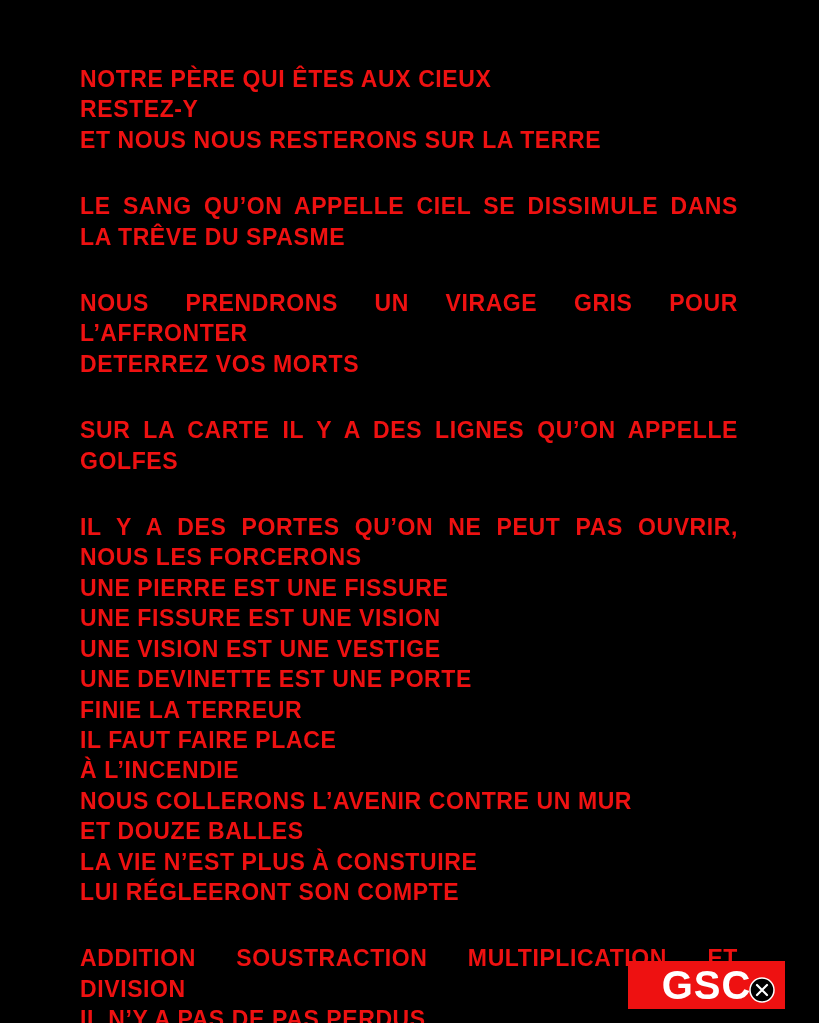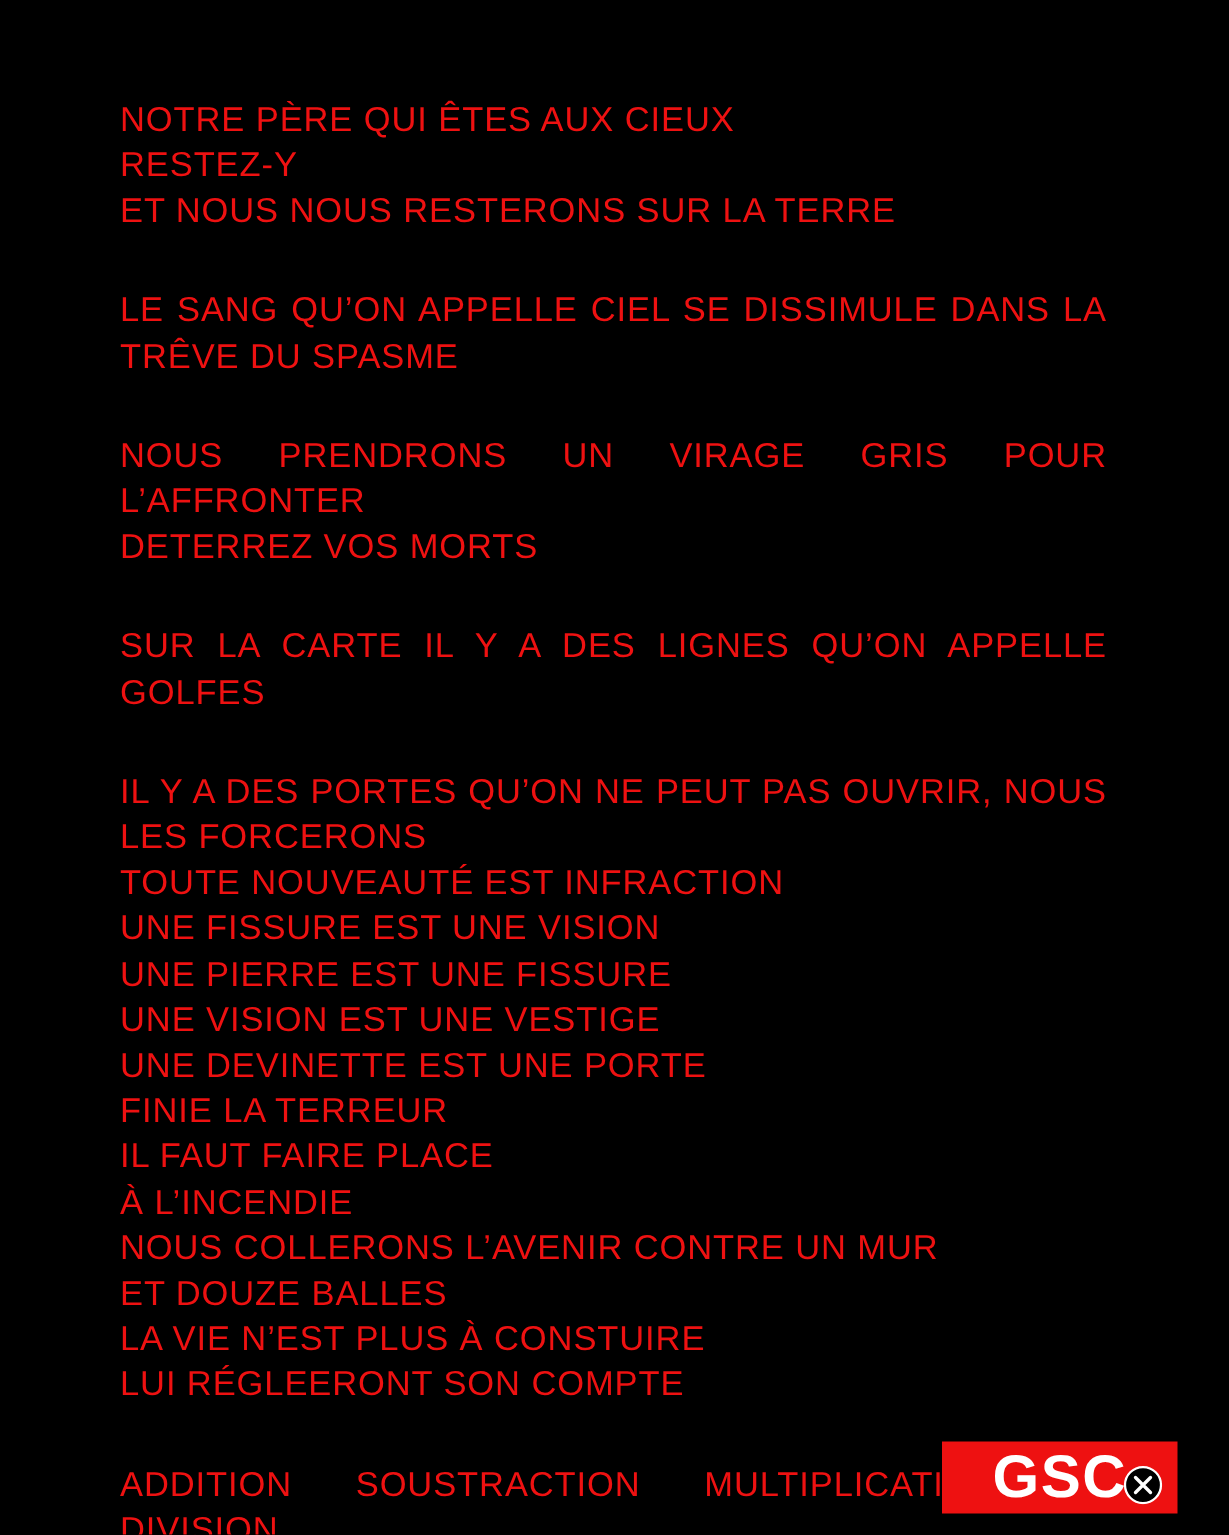--- a/index.html
+++ b/index.html
@@ -17,21 +17,21 @@
   }
   .poem {
     position: absolute;
     left: 80px;
     top: 64px;
     width: 658px;
   }
   .line {
     color: #ee1111;
     font-family: "Liberation Sans", sans-serif;
-    font-weight: normal;
+    font-weight: bold;
     font-size: 23px;
     line-height: 30.4px;
     letter-spacing: 0.6px;
     margin: 0;
     white-space: pre-wrap;
   }
   .line.justify {
     text-align: justify;
     text-align-last: left;
     margin-top: 36px;
@@ -73,23 +73,22 @@
 
 <div class="poem">
     <p class="line">NOTRE PÈRE QUI ÊTES AUX CIEUX</p>
     <p class="line">RESTEZ-Y</p>
     <p class="line">ET NOUS NOUS RESTERONS SUR LA TERRE</p>
     <p class="line justify">LE SANG QU’ON APPELLE CIEL SE DISSIMULE DANS LA TRÊVE DU SPASME</p>
     <p class="line justify">NOUS PRENDRONS UN VIRAGE GRIS POUR L’AFFRONTER</p>
     <p class="line">DETERREZ VOS MORTS</p>
     <p class="line justify">SUR LA CARTE IL Y A DES LIGNES QU’ON APPELLE GOLFES</p>
     <p class="line justify">IL Y A DES PORTES QU’ON NE PEUT PAS OUVRIR, NOUS LES FORCERONS</p>
-    <p class="line">TOUTE NOUVEAUTÉ EST INFRACTION</p>
+    <p class="line">UNE PIERRE EST UNE FISSURE</p>
     <p class="line">UNE FISSURE EST UNE VISION</p>
-    <p class="line">UNE PIERRE EST UNE FISSURE</p>
     <p class="line">UNE VISION EST UNE VESTIGE</p>
     <p class="line">UNE DEVINETTE EST UNE PORTE</p>
     <p class="line">FINIE LA TERREUR</p>
     <p class="line">IL FAUT FAIRE PLACE</p>
     <p class="line">À L’INCENDIE</p>
     <p class="line">NOUS COLLERONS L’AVENIR CONTRE UN MUR</p>
     <p class="line">ET DOUZE BALLES</p>
     <p class="line">LA VIE N’EST PLUS À CONSTUIRE</p>
     <p class="line">LUI RÉGLEERONT SON COMPTE</p>
     <p class="line justify">ADDITION SOUSTRACTION MULTIPLICATION ET DIVISION</p>

